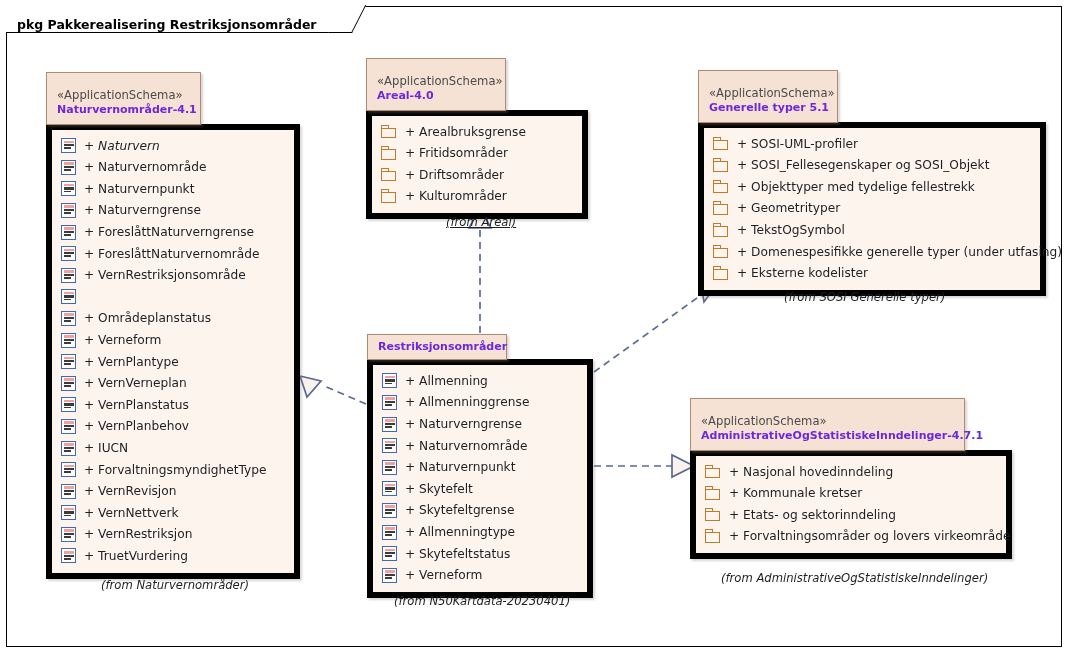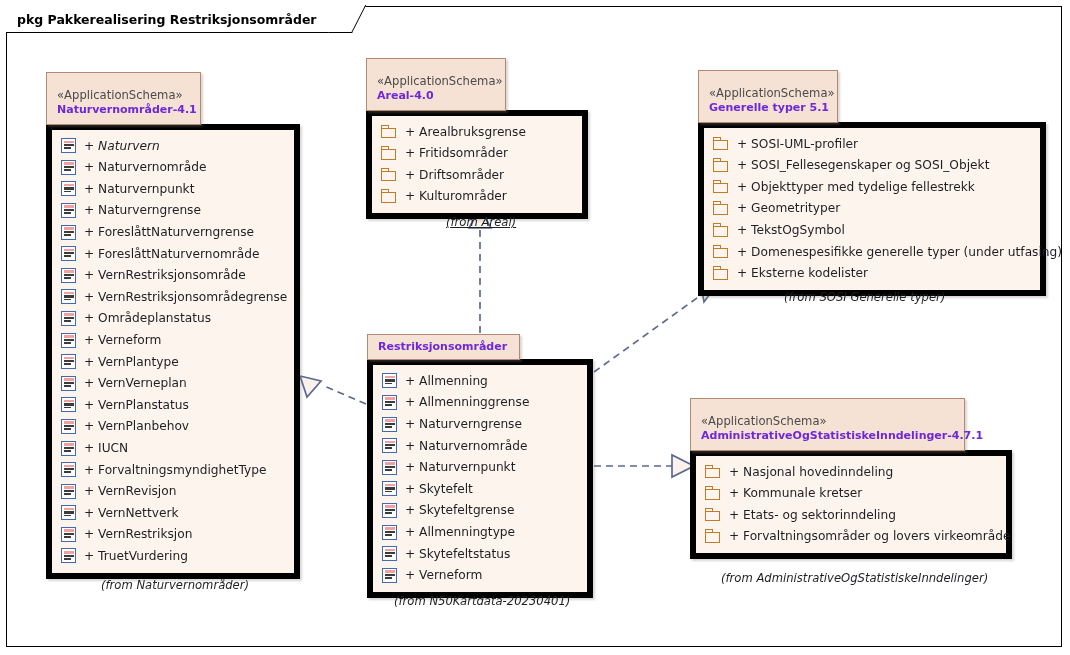--- a/index.html
+++ b/index.html
@@ -28,21 +28,21 @@
   }
   #frame-tab {
     position: absolute;
     left: 6px;
     top: 6px;
     height: 27px;
     box-sizing: border-box;
     background: #ffffff;
     border-right: none;
     display: flex;
-    align-items: center;
+    align-items: flex-end;
     padding: 0 34px 0 11px;
     font-size: 12.5px;
     font-weight: bold;
     color: #000;
     white-space: nowrap;
     border-bottom: 1.3px solid #000;
     z-index: 5;
   }
   #frame-tab::after {
     content: "";
@@ -264,21 +264,20 @@
           <i class="l3"></i>
         </span>
       <span class="lbl">+ VernRestriksjonsområde</span>
     </div>
     <div class="item">
       <span class="ico-class">
           <i></i>
           <i class="l2"></i>
           <i class="l3"></i>
         </span>
-      <span class="lbl">+ VernRestriksjonsområdegrense</span>
     </div>
     <div class="item">
       <span class="ico-class">
           <i></i>
           <i class="l2"></i>
           <i class="l3"></i>
         </span>
       <span class="lbl">+ Områdeplanstatus</span>
     </div>
     <div class="item">
@@ -431,21 +430,21 @@
     </div>
     <div class="item">
       <span class="ico-folder"></span>
       <span class="lbl">+ Eksterne kodelister</span>
     </div>
   </div>
 </div>
 <div class="pkg-from" style="left:784px; top:290px;">(from SOSI Generelle typer)</div>
 
 <div class="pkg" id="pkg-restriksjonsomrader" style="left:367px; top:334px;">
-  <div class="pkg-header" style="width:153px; padding-top:5px; padding-bottom:5px;">
+  <div class="pkg-header" style="width:140px; padding-top:5px; padding-bottom:5px;">
     <div class="pkg-title">Restriksjonsområder</div>
   </div>
   <div class="pkg-body" style="width:226px;">
     <div class="item">
       <span class="ico-class">
           <i></i>
           <i class="l2"></i>
           <i class="l3"></i>
         </span>
       <span class="lbl">+ Allmenning</span>

